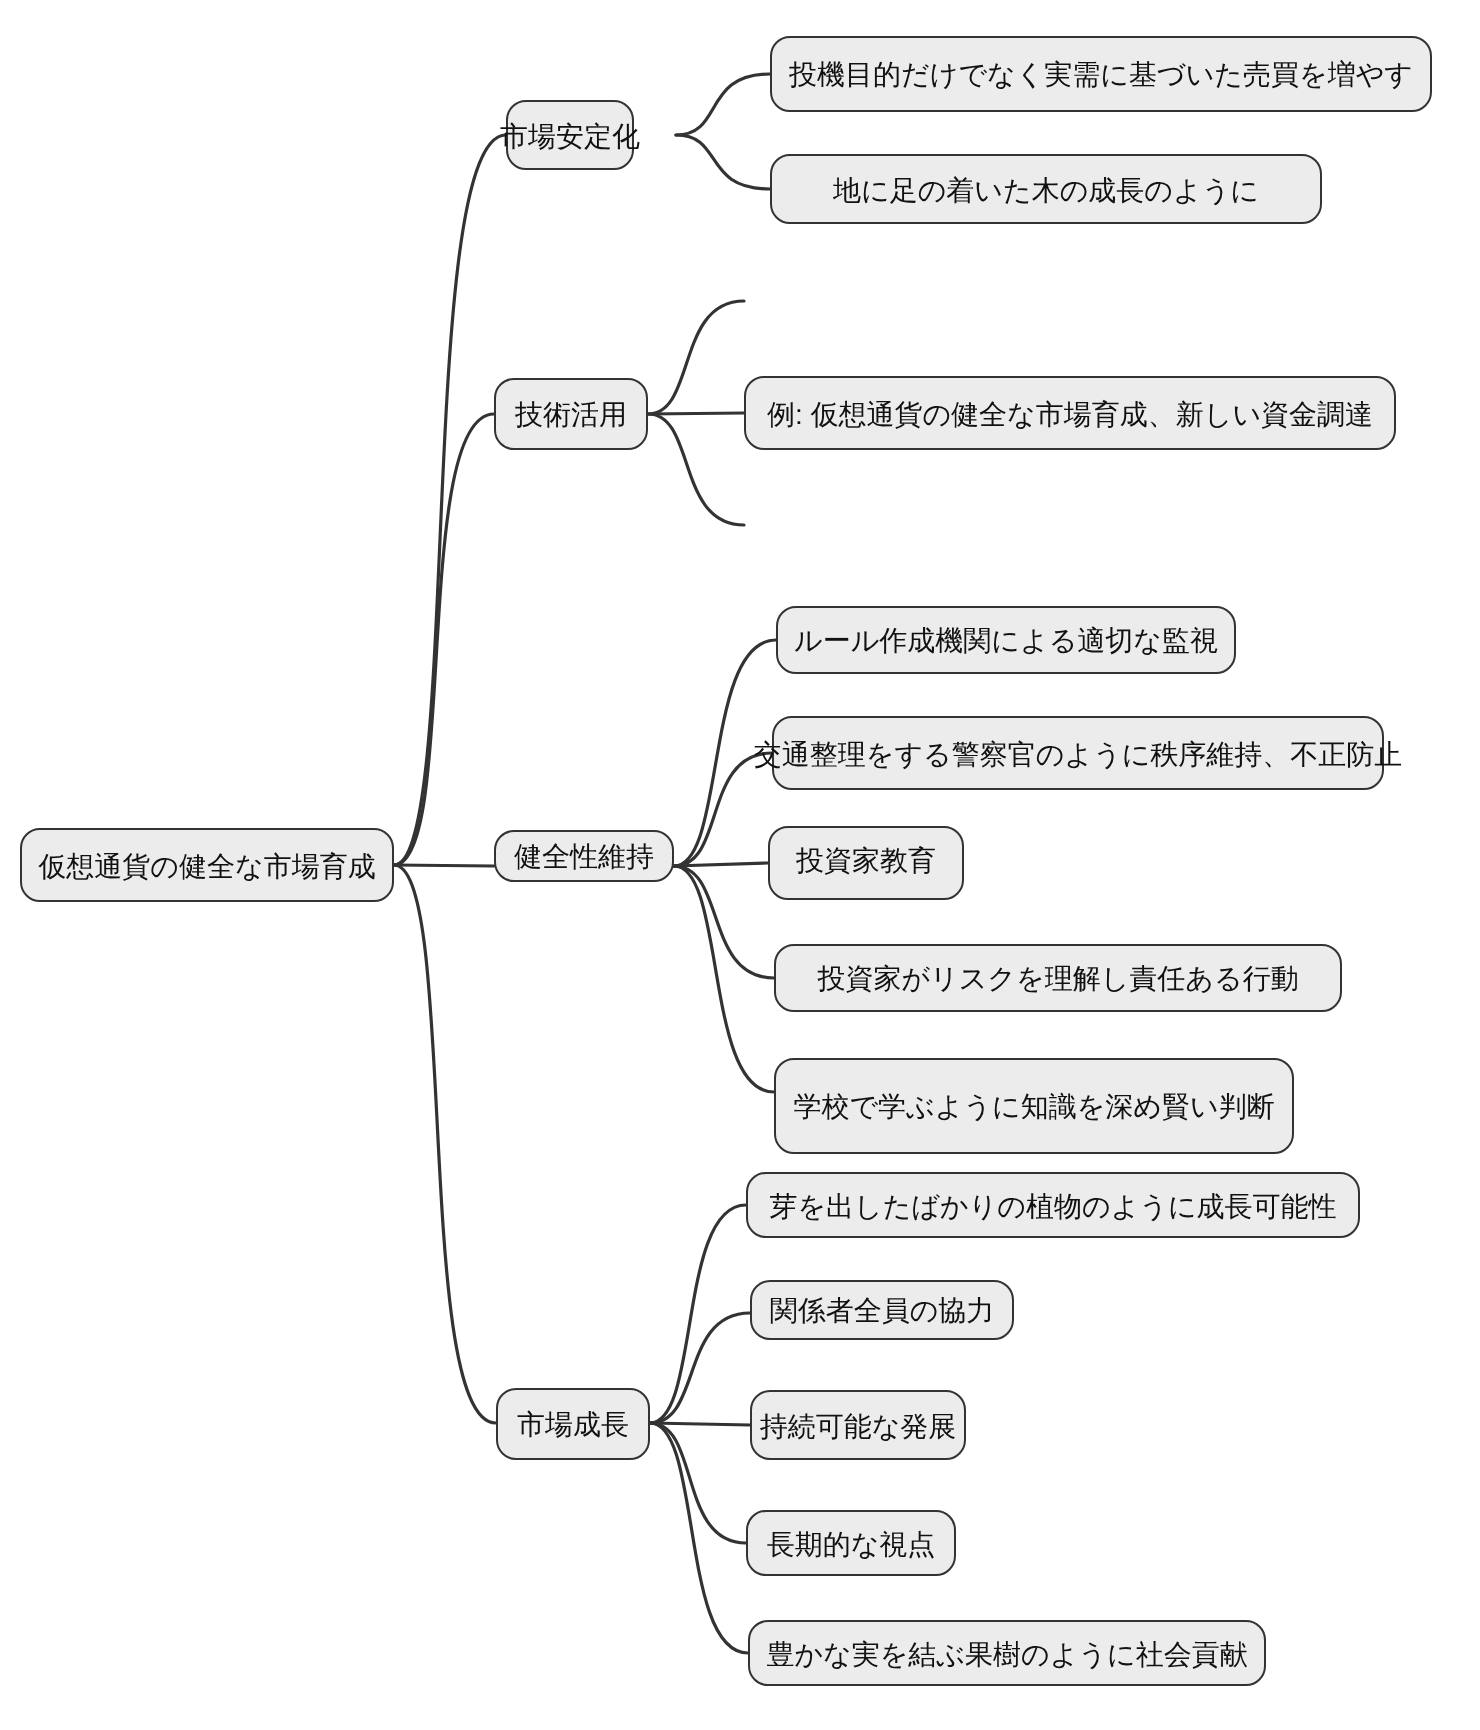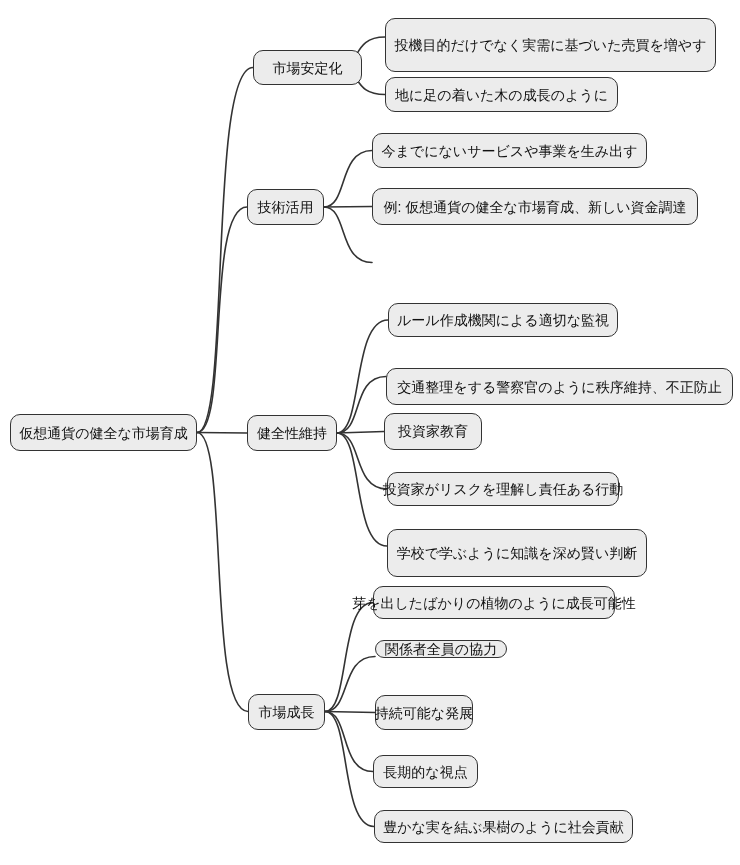--- a/index.html
+++ b/index.html
@@ -77,36 +77,35 @@
 
     <path d="M325,711.5 C350,711.5 339,602.5 373,602.5"></path>
     <path d="M325,711.5 C351,711.5 340,656.5 375,656.5"></path>
     <path d="M325,711.5 L375,712.5"></path>
     <path d="M325,711.5 C350,711.5 339,771.5 373,771.5"></path>
     <path d="M325,711.5 C351,711.5 340,826.5 374,826.5"></path>
   </svg>
 
   <div class="node" style="left:10px; top:414px; width:187px; height:37px;">仮想通貨の健全な市場育成</div>
 
-  <div class="node" style="left:253px; top:50px; width:109px; height:35px;">市場安定化</div>
+  <div class="node" style="left:253px; top:50px; width:64px; height:35px;">市場安定化</div>
   <div class="node" style="left:247px; top:189px; width:77px; height:36px;">技術活用</div>
-  <div class="node" style="left:247px; top:415px; width:90px; height:36px;">健全性維持</div>
+  <div class="node" style="left:247px; top:415px; width:90px; height:26px;">健全性維持</div>
   <div class="node" style="left:248px; top:694px; width:77px; height:36px;">市場成長</div>
 
-  <div class="node" style="left:385px; top:18px; width:331px; height:54px;">投機目的だけでなく実需に基づいた売買を増やす</div>
-  <div class="node" style="left:385px; top:77px; width:233px; height:35px;">地に足の着いた木の成長のように</div>
+  <div class="node" style="left:385px; top:18px; width:331px; height:38px;">投機目的だけでなく実需に基づいた売買を増やす</div>
+  <div class="node" style="left:385px; top:77px; width:276px; height:35px;">地に足の着いた木の成長のように</div>
 
-  <div class="node" style="left:372px; top:133px; width:275px; height:35px;">今までにないサービスや事業を生み出す</div>
   <div class="node" style="left:372px; top:188px; width:326px; height:37px;">例: 仮想通貨の健全な市場育成、新しい資金調達</div>
 
   <div class="node" style="left:388px; top:303px; width:230px; height:34px;">ルール作成機関による適切な監視</div>
-  <div class="node" style="left:386px; top:368px; width:347px; height:37px;">交通整理をする警察官のように秩序維持、不正防止</div>
+  <div class="node" style="left:386px; top:358px; width:306px; height:37px;">交通整理をする警察官のように秩序維持、不正防止</div>
   <div class="node" style="left:384px; top:413px; width:98px; height:37px;font-family:Liberation Mono, monospace;">投資家教育</div>
-  <div class="node" style="left:387px; top:472px; width:232px; height:34px;">投資家がリスクを理解し責任ある行動</div>
+  <div class="node" style="left:387px; top:472px; width:284px; height:34px;">投資家がリスクを理解し責任ある行動</div>
   <div class="node" style="left:387px; top:529px; width:260px; height:48px;">学校で学ぶように知識を深め賢い判断</div>
 
-  <div class="node" style="left:373px; top:586px; width:242px; height:33px;">芽を出したばかりの植物のように成長可能性</div>
-  <div class="node" style="left:375px; top:640px; width:132px; height:18px;">関係者全員の協力</div>
-  <div class="node" style="left:375px; top:695px; width:98px; height:35px;">持続可能な発展</div>
+  <div class="node" style="left:373px; top:586px; width:307px; height:33px;">芽を出したばかりの植物のように成長可能性</div>
+  <div class="node" style="left:375px; top:640px; width:132px; height:30px;">関係者全員の協力</div>
+  <div class="node" style="left:375px; top:695px; width:108px; height:35px;">持続可能な発展</div>
   <div class="node" style="left:373px; top:755px; width:105px; height:33px;">長期的な視点</div>
   <div class="node" style="left:374px; top:810px; width:259px; height:33px;">豊かな実を結ぶ果樹のように社会貢献</div>
 
 </div>
 
 </body></html>

